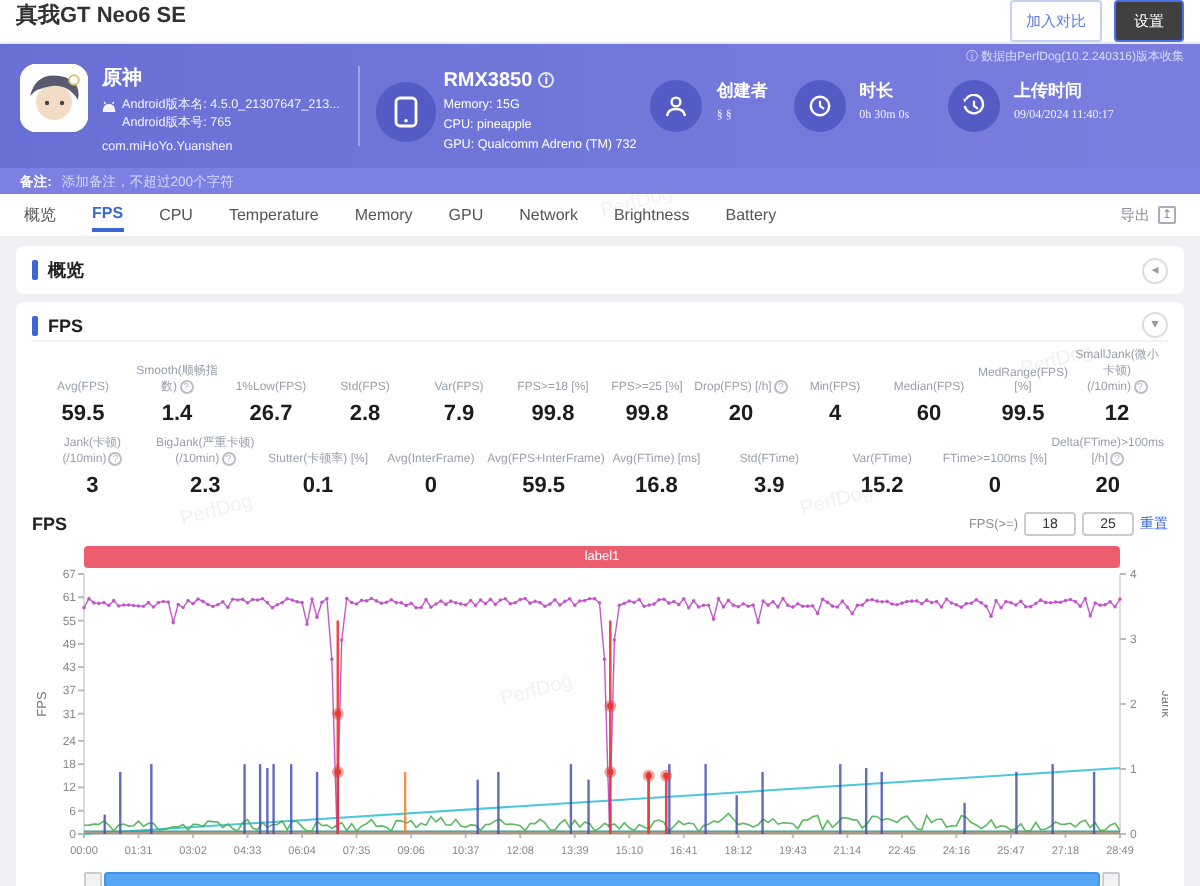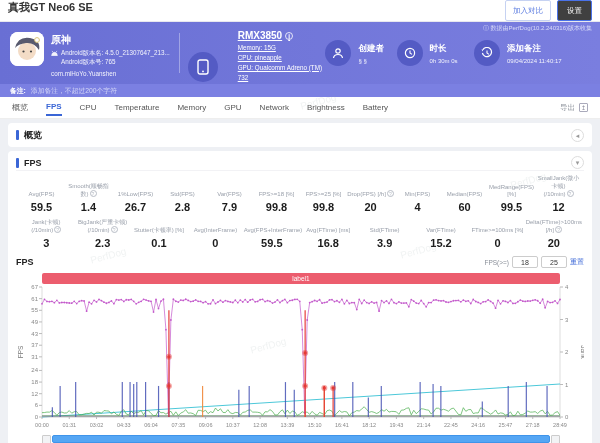--- a/index.html
+++ b/index.html
@@ -21,28 +21,28 @@
     position:relative; display:flex; align-items:center; padding:0 10px; color:#fff; }
   .collect-note { position:absolute; top:2px; right:8px; font-size:6px; color:#e8e9fb; opacity:.85; }
   .app-block { display:flex; gap:7px; width:208px; align-items:flex-start; padding-top:4px; }
   .app-icon { width:34px; height:34px; border-radius:8px; background:#fff; flex:0 0 auto;
     overflow:hidden; position:relative; }
   .app-meta { font-size:6.3px; line-height:1.5; }
   .app-name { font-size:10px; font-weight:bold; margin-bottom:1px; }
   .app-line { display:flex; align-items:center; gap:3px; opacity:.92; }
   .pkg { font-size:6.3px; opacity:.92; margin-top:2px; }
   .v-divider { width:1px; height:40px; background:rgba(255,255,255,.35); margin:0 8px; }
-  .device-block { display:flex; gap:20px; align-items:flex-end; width:178px; padding-top:4px;text-decoration:underline; }
+  .device-block { display:flex; gap:4px; align-items:center; width:178px; padding-top:4px; }
   .device-circle { width:30px; height:30px; border-radius:50%; background:#545bc4;
     display:flex; align-items:center; justify-content:center; flex:0 0 auto; margin-top:2px; }
   .device-meta { font-size:6.3px; line-height:1.55; }
   .device-model { font-size:10px; font-weight:bold; display:flex; align-items:center; gap:3px; }
   .mini-info { font-size:6.5px; border:1px solid rgba(255,255,255,.8); border-radius:50%;
     width:8px; height:8px; line-height:7px; text-align:center; display:inline-block; }
-  .stat-circle-block { display:flex; gap:7px; align-items:center; }
+  .stat-circle-block { display:flex; gap:7px; align-items:flex-start;font-family:Liberation Serif, serif; }
   .stat-circle { width:26px; height:26px; border-radius:50%; background:#545bc4;
     display:flex; align-items:center; justify-content:center; flex:0 0 auto; }
   .sc-label { font-size:8.5px; font-weight:bold; }
   .sc-value { font-size:6px; opacity:.9; margin-top:3px; }
   .creator-block { width:92px; } .duration-block { width:100px; } .upload-block { width:150px; }
 
   
   .remark { height:13px; background:#7b80e2; color:#fff; display:flex; align-items:center;
     padding:0 10px; gap:5px; }
   .remark-label { font-size:6.8px; font-weight:bold; }
@@ -183,21 +183,21 @@
 
   <div class="stat-circle-block upload-block">
     <div class="stat-circle">
       <svg width="12" height="12" viewBox="0 0 12 12">
           <path d="M2 2.6 A 4.6 4.6 0 1 1 1.4 6" fill="none" stroke="#fff" stroke-width="1.2"></path>
           <path d="M0.6 2.2 L2.2 2.8 L1.4 4.4 Z" fill="#fff"></path>
           <path d="M6 3.4 V6 L8 7.4" fill="none" stroke="#fff" stroke-width="1.1"></path>
         </svg>
     </div>
     <div>
-      <div class="sc-label">添加备注</div>
+      <div class="sc-label">上传时间</div>
       <div class="sc-value">09/04/2024 11:40:17</div>
     </div>
   </div>
 </div>
 
 <div class="remark">
   <span class="remark-label">备注:</span>
   <span class="remark-ph">添加备注，不超过200个字符</span>
 </div>
 

